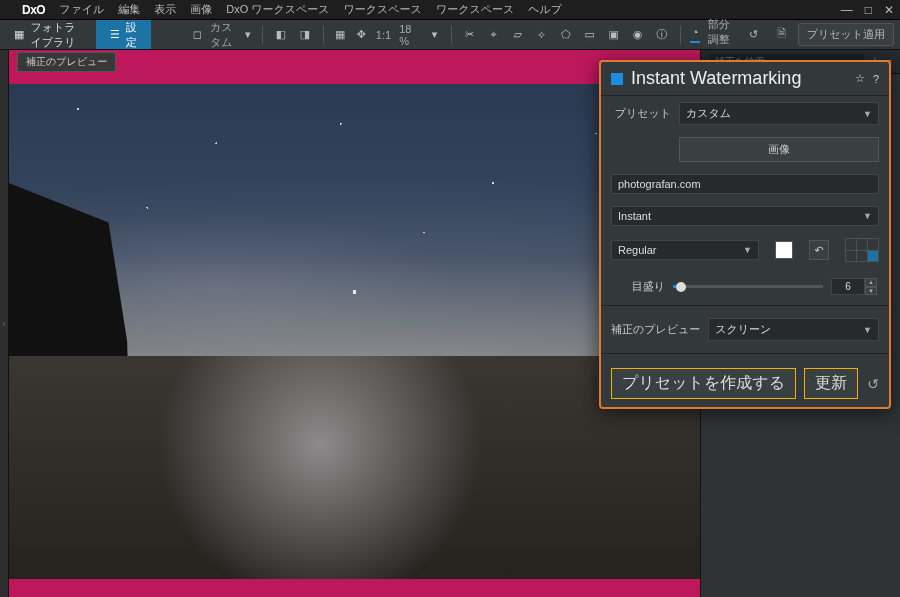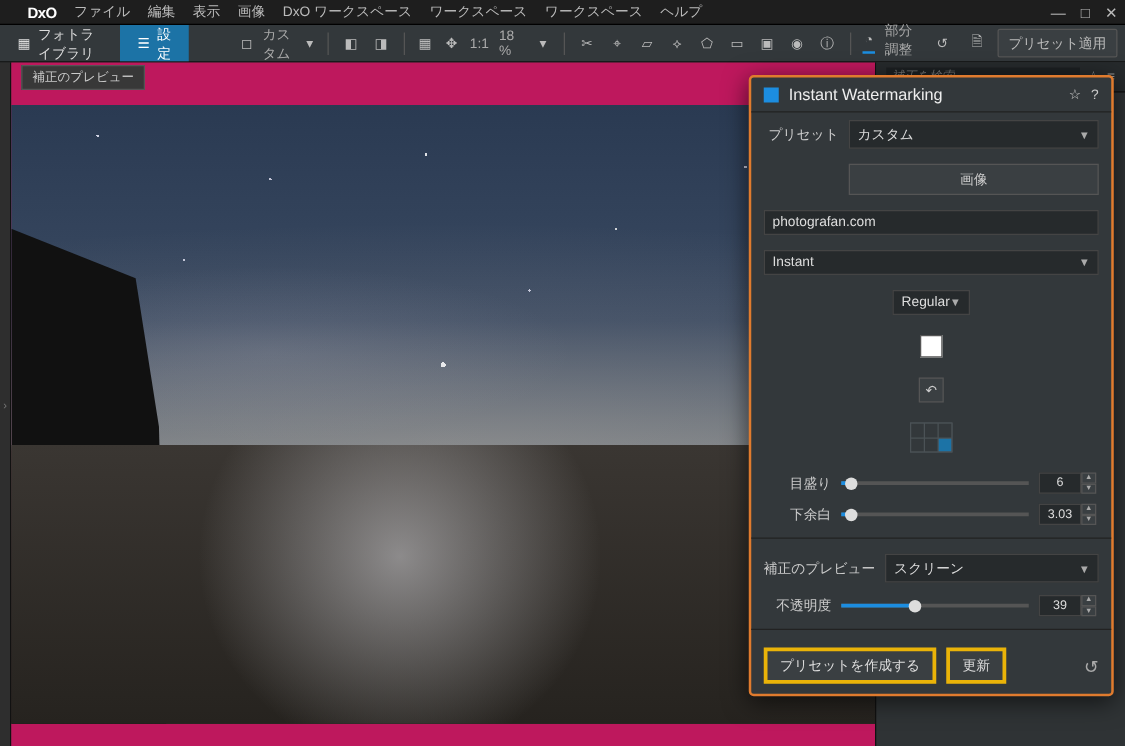--- a/index.html
+++ b/index.html
@@ -56,21 +56,21 @@
   
   .sidecol { width: 200px; background: #2f3335; border-left:1px solid #111; }
   .searchrow { height:24px; background:#262a2c; display:flex; align-items:center; padding:0 8px; gap:6px; border-bottom:1px solid #111;}
   .searchfield { flex:1; background:#1c2022; border:none; color:#777; font-size:10px; padding:2px 4px; font-style:italic; }
   .star-small { color:#999; font-size:11px; cursor:pointer;}
 
   
   .panel { position: absolute; top: 60px; right: 9px; width: 292px; background: #33383b; border: 2px solid #e07b2e; border-radius: 4px; box-shadow: 0 4px 20px rgba(0,0,0,0.6); }
   .panel-head { display:flex; align-items:center; gap:8px; padding:6px 10px; border-bottom:1px solid #222;}
   .panel-head .chk { width:12px; height:12px; background:#1c8de0; display:inline-block; }
-  .panel-title { color:#eee; font-size:13px; flex:1; }
+  .panel-title { color:#eee; font-size:18px; flex:1; }
   .panel-row { display:flex; align-items:center; padding:6px 10px; gap:8px; }
   .plabel { color:#ccc; min-width:60px; text-align:right; }
   .select { flex:1; background:#262a2c; border:1px solid #444; color:#ddd; padding:3px 6px; display:flex; align-items:center; justify-content:space-between; cursor:pointer; }
   .select .caret { font-size:9px; color:#aaa; }
   .segbtns { flex:1; display:flex; }
   .segbtn { flex:1; text-align:center; padding:4px 0; background:#3a3f42; border:1px solid #555; cursor:pointer; color:#ccc;}
   .segbtn.active { background:#1c73a6; color:#fff; border-color:#1c73a6;}
   .txtinput { flex:1; background:#262a2c; border:1px solid #444; color:#ddd; padding:3px 6px; }
   .swatch { width:18px; height:18px; background:#fff; border:1px solid #555; cursor:pointer;}
   .iconbtn { width:20px; height:20px; display:flex; align-items:center; justify-content:center; background:#3a3f42; border:1px solid #555; cursor:pointer; color:#ccc; font-size:11px;}
@@ -81,21 +81,21 @@
   .slider-row .sl-label { min-width:54px; text-align:right; color:#ccc;}
   .slider-track { flex:1; height:3px; background:#555; position:relative; cursor:pointer;}
   .slider-fill { position:absolute; left:0; top:0; bottom:0; background:#1c8de0;}
   .slider-thumb { position:absolute; width:10px; height:10px; background:#ddd; border-radius:50%; top:50%; transform:translate(-50%,-50%);}
   .numbox { width:48px; display:flex; }
   .numbox input { width:34px; background:#262a2c; border:1px solid #444; color:#ddd; text-align:center; font-size:10px; padding:2px 0;}
   .numbox .spin { width:12px; display:flex; flex-direction:column; }
   .numbox .spin span { flex:1; background:#3a3f42; border:1px solid #555; font-size:6px; display:flex; align-items:center; justify-content:center; cursor:pointer; color:#aaa;}
   .panel-div { height:1px; background:#222; margin:6px 0;}
   .panel-foot { display:flex; align-items:center; gap:8px; padding:8px 10px; }
-  .btn { background:#3a3f42; border:3px solid #eab308; color:#ddd; padding:4px 10px; cursor:pointer; font-size:11px;}
+  .btn { background:#3a3f42; border:1px solid #eab308; color:#ddd; padding:4px 10px; cursor:pointer; font-size:16px;}
   .reset-icn { margin-left:auto; color:#aaa; font-size:14px; cursor:pointer;}
   .spacer6 { height:6px; }
 </style>
 </head>
 <body>
 
 <div class="titlebar">
   <span class="logo">DxO</span>
   <div class="menu">
     <span>ファイル</span>
@@ -216,21 +216,21 @@
     <div class="txtinput">photografan.com</div>
   </div>
 
   <div class="panel-row">
     <div class="select">
       <span>Instant</span>
       <span class="caret">▼</span>
     </div>
   </div>
 
-  <div class="panel-row" style="gap:16px;flex-direction:column;">
+  <div class="panel-row" style="gap:16px;">
     <div class="select" style="flex:1">
       <span>Regular</span>
       <span class="caret">▼</span>
     </div>
     <div class="swatch"></div>
     <div class="iconbtn">↶</div>
     <div class="posgrid">
       <div></div>
         <div></div>
         <div></div>
@@ -250,59 +250,31 @@
     </div>
     <div class="numbox">
       <input value="6" style="">
       <div class="spin">
           <span>▲</span>
           <span>▼</span>
         </div>
     </div>
   </div>
 
-  <div class="slider-row">
-    <span class="sl-label">下余白</span>
-    <div class="slider-track">
-      <div class="slider-fill" style="width:5%"></div>
-      <div class="slider-thumb" style="left:5%"></div>
-    </div>
-    <div class="numbox">
-      <input value="3.03" style="">
-      <div class="spin">
-          <span>▲</span>
-          <span>▼</span>
-        </div>
-    </div>
-  </div>
 
   <div class="panel-div"></div>
 
   <div class="panel-row">
     <span class="plabel" style="min-width:72px;">補正のプレビュー</span>
     <div class="select">
       <span>スクリーン</span>
       <span class="caret">▼</span>
     </div>
   </div>
 
-  <div class="slider-row">
-    <span class="sl-label" style="min-width:54px;">不透明度</span>
-    <div class="slider-track">
-      <div class="slider-fill" style="width:39%"></div>
-      <div class="slider-thumb" style="left:39%"></div>
-    </div>
-    <div class="numbox">
-      <input value="39" style="">
-      <div class="spin">
-          <span>▲</span>
-          <span>▼</span>
-        </div>
-    </div>
-  </div>
 
   <div class="panel-div"></div>
 
   <div class="panel-foot">
     <div class="btn">プリセットを作成する</div>
     <div class="btn">更新</div>
     <span class="reset-icn">↺</span>
   </div>
 </div>
 

